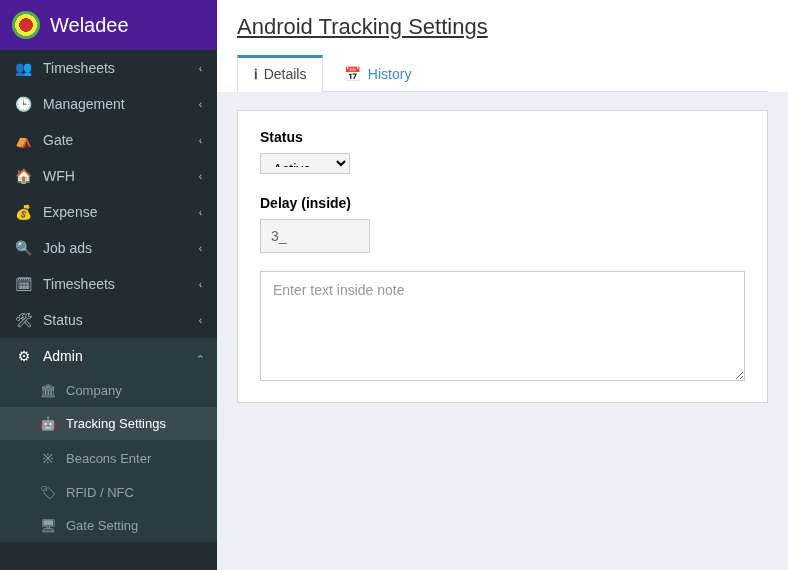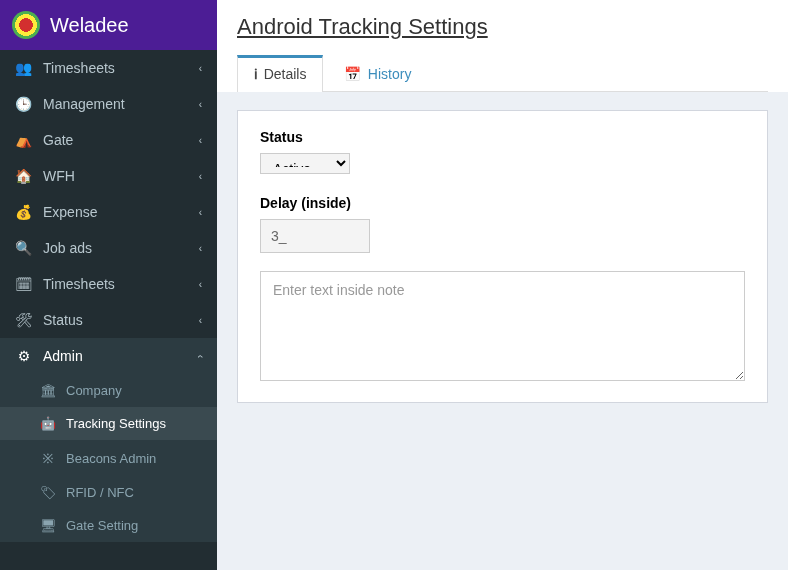--- a/index.html
+++ b/index.html
@@ -243,21 +243,21 @@
       <li class="submenu-item">
         <span class="sub-icon">🏛</span>
         <span>Company</span>
       </li>
       <li class="submenu-item active">
         <span class="sub-icon">🤖</span>
         <span>Tracking Settings</span>
       </li>
       <li class="submenu-item">
         <span class="sub-icon">※</span>
-        <span>Beacons Admin</span>
+        <span>Beacons Enter</span>
       </li>
       <li class="submenu-item">
         <span class="sub-icon">🏷</span>
         <span>RFID / NFC</span>
       </li>
       <li class="submenu-item">
         <span class="sub-icon">🖥</span>
         <span>Gate Setting</span>
       </li>
     </ul>

